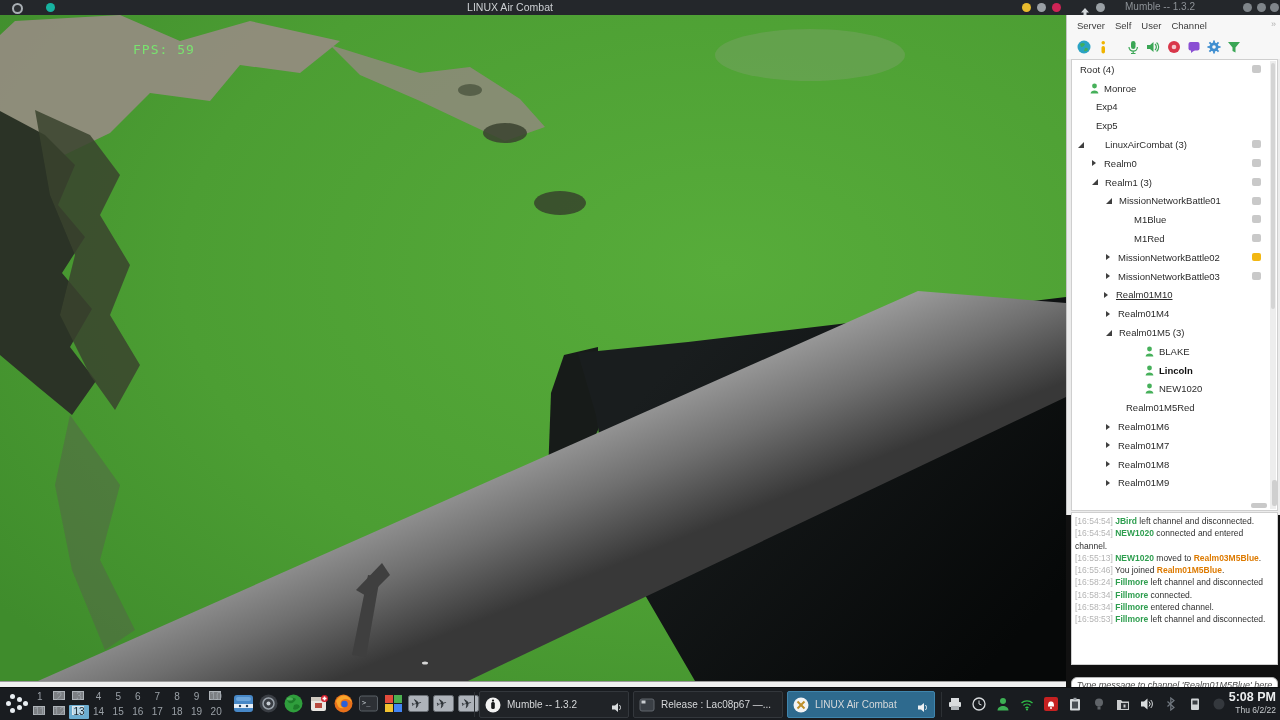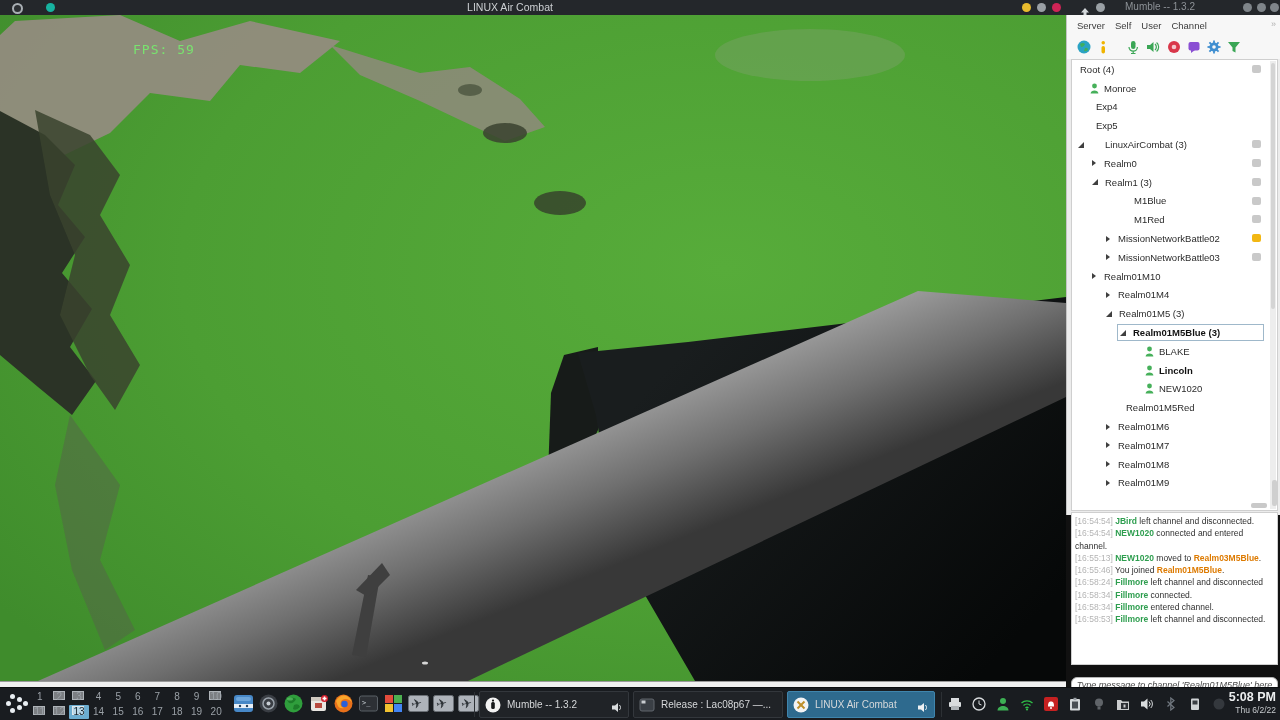--- a/index.html
+++ b/index.html
@@ -215,54 +215,54 @@
           <div class="trow" style="padding-left: 20px; align-items: center;">
             <span class="a-col"></span>
             <span class="tlabel">Realm0</span>
             <span class="cmt"></span>
           </div>
           <div class="trow" style="padding-left: 20px;">
             <span class="a-exp"></span>
             <span class="tlabel">Realm1 (3)</span>
             <span class="cmt"></span>
           </div>
+          <div class="trow" style="padding-left: 34px;">
+            <span class="a-exp"></span>
+            <span class="tlabel">MissionNetworkBattle01</span>
+            <span class="cmt"></span>
+          </div>
           <div class="trow" style="padding-left: 60px;">
             <span class="tlabel">M1Blue</span>
             <span class="cmt"></span>
           </div>
           <div class="trow" style="padding-left: 60px;">
             <span class="tlabel">M1Red</span>
             <span class="cmt"></span>
           </div>
           <div class="trow" style="padding-left: 34px;">
             <span class="a-col"></span>
             <span class="tlabel">MissionNetworkBattle02</span>
             <span class="cmt yel"></span>
           </div>
           <div class="trow" style="padding-left: 34px;">
             <span class="a-col"></span>
             <span class="tlabel">MissionNetworkBattle03</span>
             <span class="cmt"></span>
           </div>
-          <div class="trow" style="padding-left: 20px;">
+          <div class="trow" style="padding-left: 32px; text-decoration: underline;">
             <span class="a-col"></span>
             <span class="tlabel">Realm01M10</span>
           </div>
           <div class="trow" style="padding-left: 34px;">
             <span class="a-col"></span>
             <span class="tlabel">Realm01M4</span>
           </div>
           <div class="trow" style="padding-left: 34px;">
             <span class="a-exp"></span>
             <span class="tlabel">Realm01M5 (3)</span>
-          </div>
-          <div class="trow sel" style="padding-left: 48px;">
-            <div class="selbox" style="left: 45px;"></div>
-            <span class="a-exp"></span>
-            <span class="tlabel b">Realm01M5Blue (3)</span>
           </div>
           <div class="trow" style="padding-left: 73px;">
             <span class="uicon"><svg width="9" height="11" viewBox="0 0 9 11">
                 <circle cx="4.5" cy="3" r="2.4" fill="#46b05a"></circle>
                 <path d="M0.6 10.6 C0.6 6.6 8.4 6.6 8.4 10.6 Z" fill="#46b05a"></path>
               </svg></span>
             <span class="tlabel">BLAKE</span>
           </div>
           <div class="trow" style="padding-left: 73px;">
             <span class="uicon"><svg width="9" height="11" viewBox="0 0 9 11">

